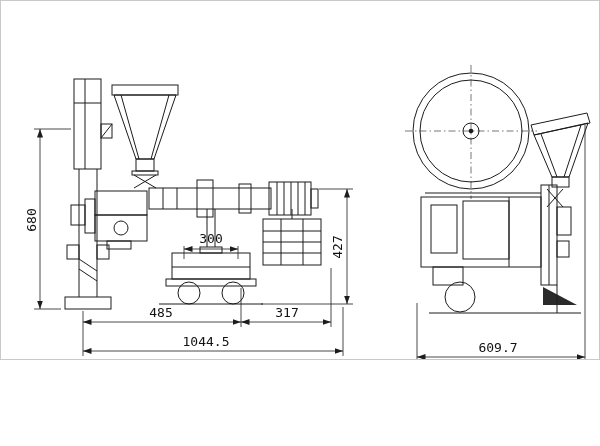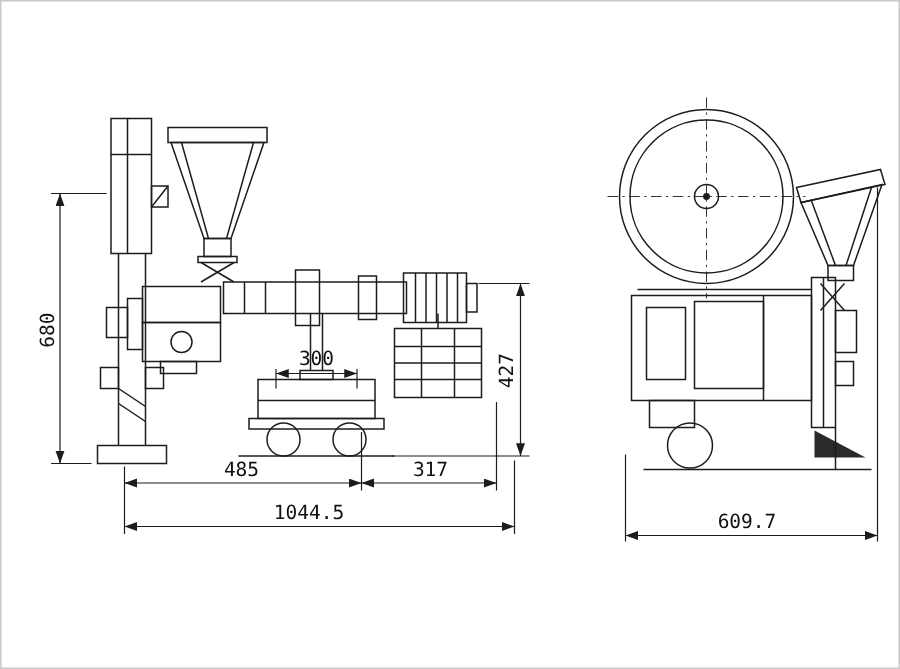--- a/index.html
+++ b/index.html
@@ -1,17 +1,17 @@
 <!DOCTYPE html>
 <html><head>
 <meta charset="utf-8">
 <style>
   html,body{margin:0;padding:0;background:#ffffff;}
   .frame{
-    width:600px;height:446px;box-sizing:border-box;
+    width:600px;height:360px;box-sizing:border-box;
     border:1px solid #c9c9c9;background:#ffffff;
     font-family:"DejaVu Sans Mono", monospace;
     position:relative;overflow:hidden;text-decoration:underline;
   }
   svg{display:block;}
   .ln{stroke:#1c1c1c;fill:none;stroke-width:1;}
   .dim{stroke:#1c1c1c;fill:none;stroke-width:0.8;}
   .cl{stroke:#1c1c1c;stroke-width:0.6;stroke-dasharray:7 3 1.5 3;fill:none;}
   .txt{font-family:"DejaVu Sans Mono", monospace;font-size:13px;fill:#111;stroke:none;text-anchor:middle;}
 </style>

